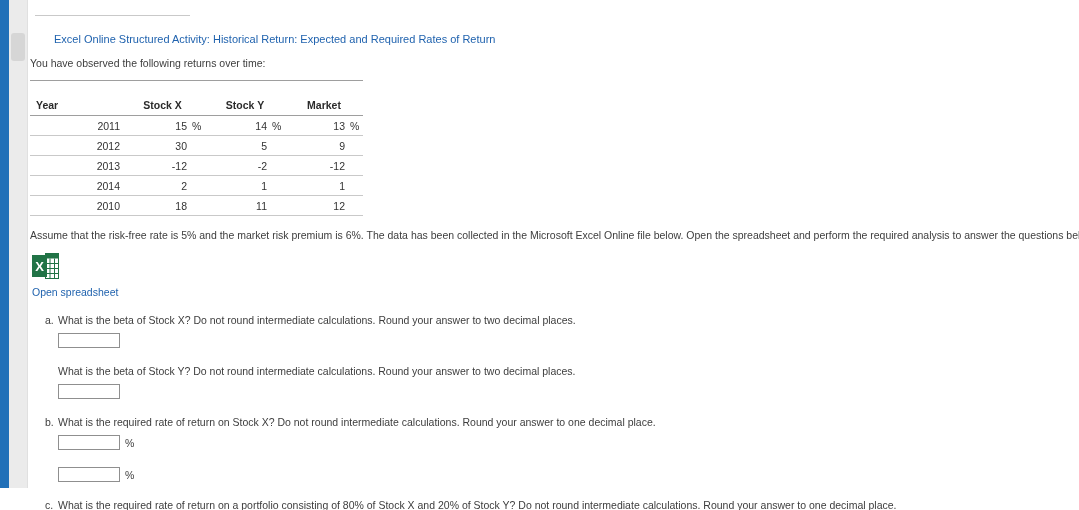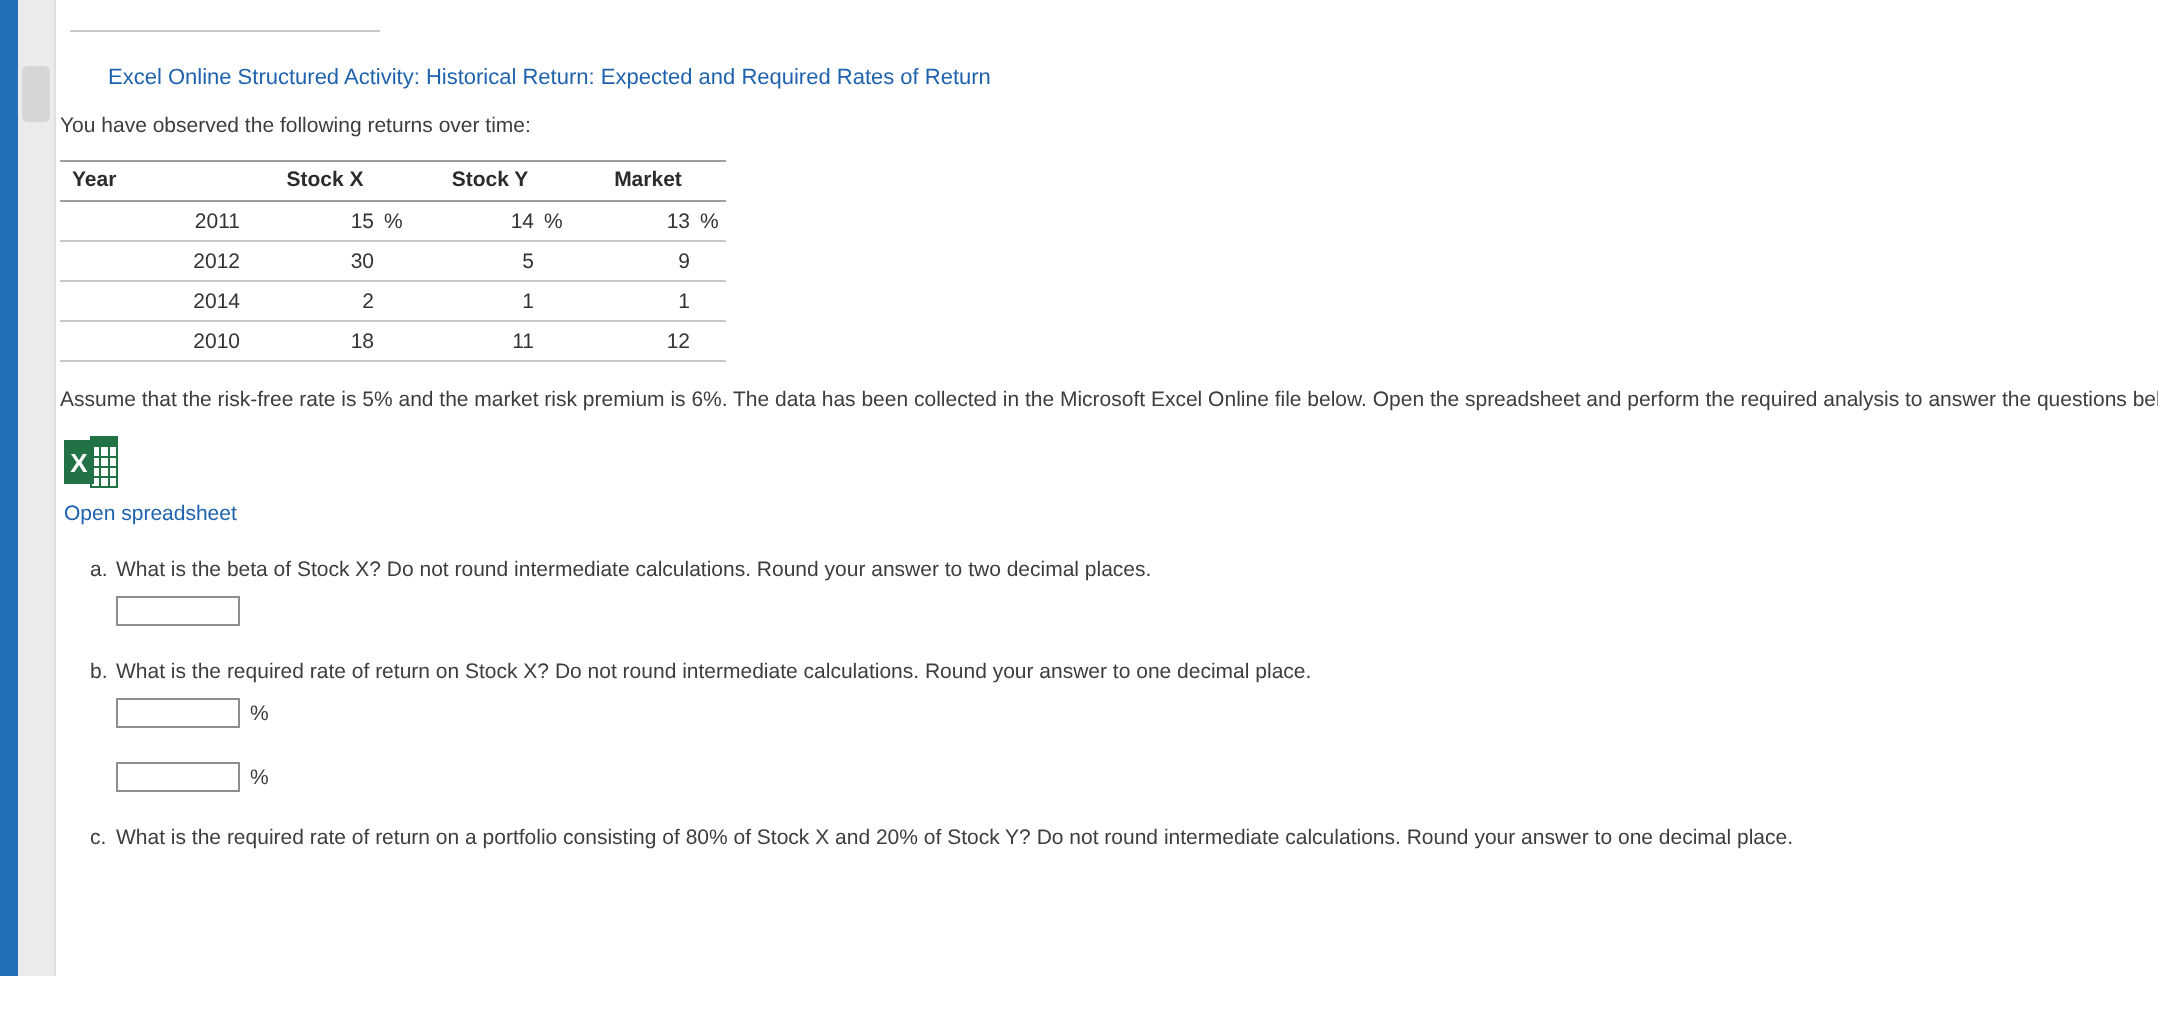--- a/index.html
+++ b/index.html
@@ -19,21 +19,21 @@
   .content { position:absolute; left:30px; top:33px; width:1045px; font-size:10.5px; }
 
   .title-link { display:block; color:#1f62ae; font-size:11px; text-decoration:none; margin-bottom:12px; white-space:nowrap; cursor:pointer;padding-left:24px; }
   .intro { margin:0 0 11px 0; white-space:nowrap; }
 
   table.returns { border-collapse:collapse; width:333px; margin-bottom:13px; table-layout:fixed; }
   .returns col.c1 { width:90px; } .returns col.c2 { width:85px; }
   .returns col.c3 { width:80px; } .returns col.c4 { width:78px; }
   .returns th {
     font-size:10.5px; font-weight:bold; color:#2b2b2b; text-align:center;
-    padding:3px 0 4px 0; border-top:1px solid #9e9e9e; border-bottom:1px solid #9e9e9e;
+    padding:18px 0 4px 0; border-top:1px solid #9e9e9e; border-bottom:1px solid #9e9e9e;
   }
   .returns th.c-year { text-align:left; padding-left:6px; }
   .returns td { font-size:10.5px; padding:3px 0; border-bottom:1px solid #c9c9c9; height:20px; color:#333; }
   .returns td.c-year { padding-left:6px; text-align:right; }
   .returns td.num { text-align:right; }
   .unit { display:inline-block; width:18px; text-align:left; padding-left:5px; }
 
   .assumption { margin:0 0 12px 0; white-space:nowrap; }
 
   .excel-block { margin:0 0 0 2px; }
@@ -87,20 +87,26 @@
         <td class="num"><span>14</span><span class="unit">%</span></td>
         <td class="num"><span>13</span><span class="unit">%</span></td>
       </tr>
       <tr>
         <td class="c-year">2012</td>
         <td class="num"><span>30</span><span class="unit"></span></td>
         <td class="num"><span>5</span><span class="unit"></span></td>
         <td class="num"><span>9</span><span class="unit"></span></td>
       </tr>
       <tr>
+        <td class="c-year">2013</td>
+        <td class="num"><span>-12</span><span class="unit"></span></td>
+        <td class="num"><span>-2</span><span class="unit"></span></td>
+        <td class="num"><span>-12</span><span class="unit"></span></td>
+      </tr>
+      <tr>
         <td class="c-year">2014</td>
         <td class="num"><span>2</span><span class="unit"></span></td>
         <td class="num"><span>1</span><span class="unit"></span></td>
         <td class="num"><span>1</span><span class="unit"></span></td>
       </tr>
       <tr>
         <td class="c-year">2010</td>
         <td class="num"><span>18</span><span class="unit"></span></td>
         <td class="num"><span>11</span><span class="unit"></span></td>
         <td class="num"><span>12</span><span class="unit"></span></td>
@@ -129,20 +135,28 @@
 
     <div class="question">
       <div class="q-line">
         <span class="q-prefix">a.</span><span class="q-text">What is the beta of Stock X? Do not round intermediate calculations. Round your answer to two decimal places.</span>
       </div>
       <div class="q-answer">
         <input type="text" class="answer" value="" style=""><span class="q-suffix"></span>
       </div>
     </div>
 
+    <div class="question">
+      <div class="q-line">
+        <span class="q-prefix"></span><span class="q-text">What is the beta of Stock Y? Do not round intermediate calculations. Round your answer to two decimal places.</span>
+      </div>
+      <div class="q-answer">
+        <input type="text" class="answer" value="" style=""><span class="q-suffix"></span>
+      </div>
+    </div>
 
     <div class="question">
       <div class="q-line">
         <span class="q-prefix">b.</span><span class="q-text">What is the required rate of return on Stock X? Do not round intermediate calculations. Round your answer to one decimal place.</span>
       </div>
       <div class="q-answer">
         <input type="text" class="answer" value="" style=""><span class="q-suffix">%</span>
       </div>
     </div>
 

